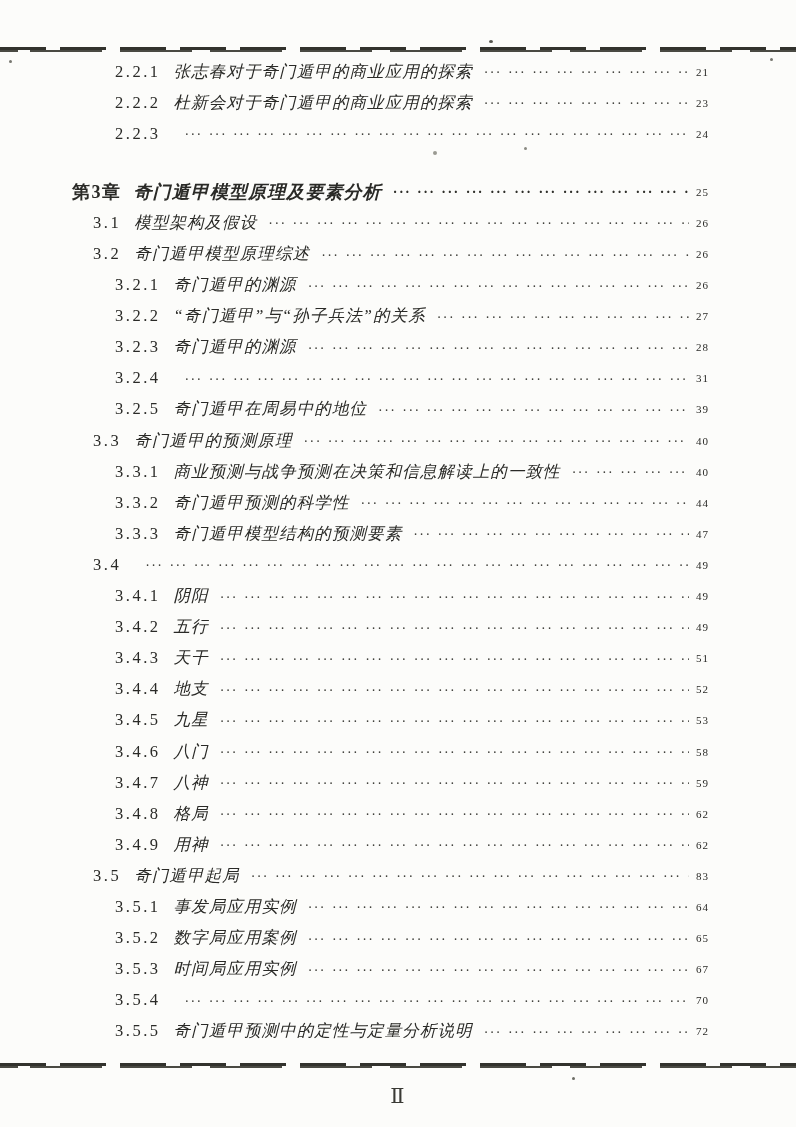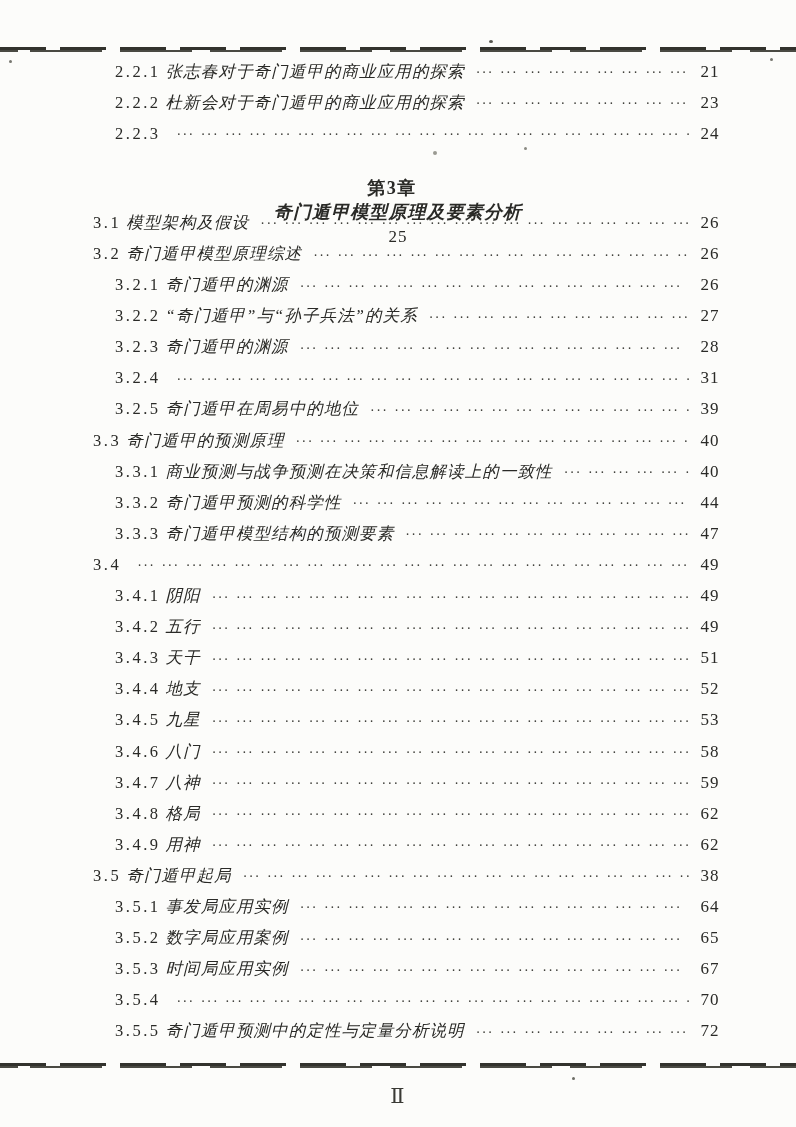--- a/index.html
+++ b/index.html
@@ -31,34 +31,34 @@
   .s4{left:9px;top:60px;width:3px;height:3px;background:#777770;}
   .s5{left:770px;top:58px;width:3px;height:3px;background:#777770;}
   .s6{left:572px;top:1077px;width:3px;height:3px;background:#6c6c65;}
 
   .toc{position:absolute;top:56px;left:72px;right:72px;}
   .toc-row{
     display:flex;align-items:center;
     height:31.1px;
     font-size:16.5px;letter-spacing:.4px;white-space:nowrap;
   }
-  .toc-row.lvl1{margin-top:27px;font-weight:700;font-size:18px;flex-direction:column;}
+  .toc-row.lvl1{margin-top:27px;font-weight:700;font-size:18px;}
   .toc-row.lvl2{padding-left:21px;}
   .toc-row.lvl3{padding-left:43px;}
-  .num{letter-spacing:2.5px;margin-right:5px;white-space:nowrap;}
+  .num{letter-spacing:2.5px;margin-right:13px;white-space:nowrap;}
   .lvl1 .num{letter-spacing:1.5px;margin-right:12px;}
   .title{white-space:nowrap;letter-spacing:1.1px;font-style:italic;}
   .dots{
     flex:1;overflow:hidden;white-space:nowrap;
     margin:0 7px 0 11px;
     font-size:14px;letter-spacing:1.4px;line-height:1;
     color:#3e3e39;padding-top:3px;font-weight:400;
   }
   .lvl1 .dots{color:#2f2f2a;font-weight:700;}
-  .pg{min-width:28px;text-align:center;font-size:17px;letter-spacing:1px;font-weight:400;}
+  .pg{min-width:28px;text-align:left;font-size:11px;letter-spacing:1px;font-weight:400;}
 
   .folio{
     position:absolute;top:1084px;left:0;right:0;
     text-align:center;font-size:21px;letter-spacing:1px;color:#3a3a35;
   }
 </style>
 </head>
 <body>
 
 <div class="page">
@@ -216,21 +216,21 @@
       <div class="toc-row lvl3">
     <span class="num">3.4.9</span>
     <span class="title">用神</span>
     <span class="dots">··· ··· ··· ··· ··· ··· ··· ··· ··· ··· ··· ··· ··· ··· ··· ··· ··· ··· ··· ··· ··· ··· ··· ··· ··· ··· ··· ··· ··· ··· ··· ··· ··· ··· ··· ··· ··· ··· ··· ··· ··· ··· ··· ··· ··· ··· ··· ··· ··· ··· ··· ··· ··· ··· ··· ··· ··· ··· ··· ··· ··· ··· ··· ··· ··· ··· ··· ··· ··· ··· </span>
     <span class="pg">62</span>
   </div>
       <div class="toc-row lvl2">
     <span class="num">3.5</span>
     <span class="title">奇门遁甲起局</span>
     <span class="dots">··· ··· ··· ··· ··· ··· ··· ··· ··· ··· ··· ··· ··· ··· ··· ··· ··· ··· ··· ··· ··· ··· ··· ··· ··· ··· ··· ··· ··· ··· ··· ··· ··· ··· ··· ··· ··· ··· ··· ··· ··· ··· ··· ··· ··· ··· ··· ··· ··· ··· ··· ··· ··· ··· ··· ··· ··· ··· ··· ··· ··· ··· ··· ··· ··· ··· ··· ··· ··· ··· </span>
-    <span class="pg">38</span>
+    <span class="pg">83</span>
   </div>
       <div class="toc-row lvl3">
     <span class="num">3.5.1</span>
     <span class="title">事发局应用实例</span>
     <span class="dots">··· ··· ··· ··· ··· ··· ··· ··· ··· ··· ··· ··· ··· ··· ··· ··· ··· ··· ··· ··· ··· ··· ··· ··· ··· ··· ··· ··· ··· ··· ··· ··· ··· ··· ··· ··· ··· ··· ··· ··· ··· ··· ··· ··· ··· ··· ··· ··· ··· ··· ··· ··· ··· ··· ··· ··· ··· ··· ··· ··· ··· ··· ··· ··· ··· ··· ··· ··· ··· ··· </span>
     <span class="pg">64</span>
   </div>
       <div class="toc-row lvl3">
     <span class="num">3.5.2</span>
     <span class="title">数字局应用案例</span>

